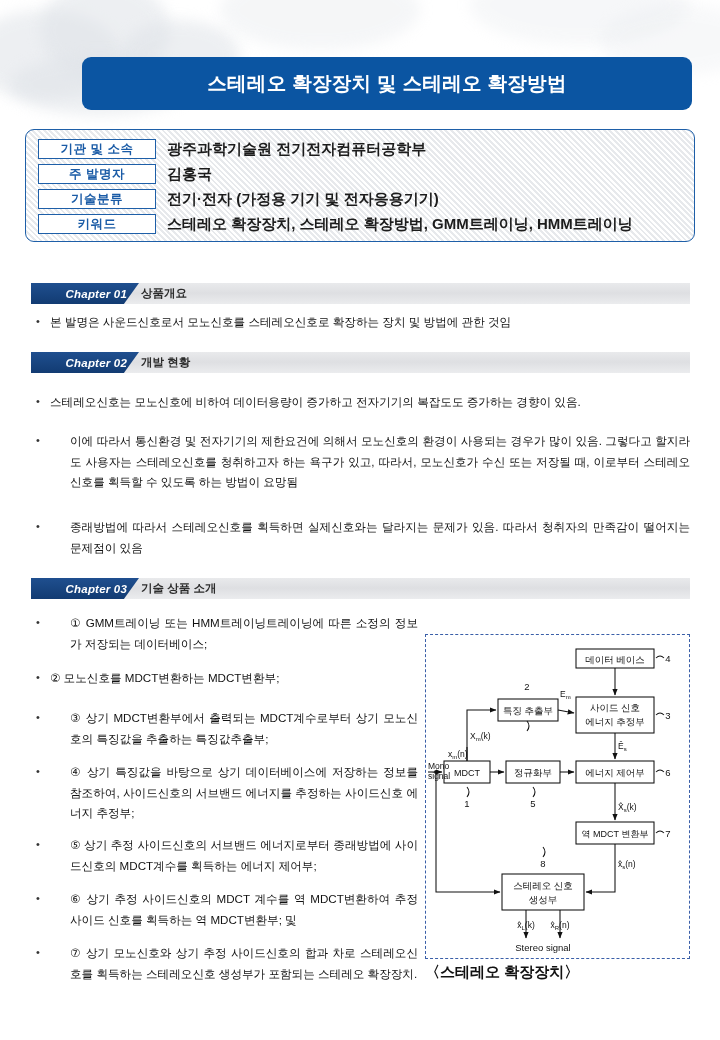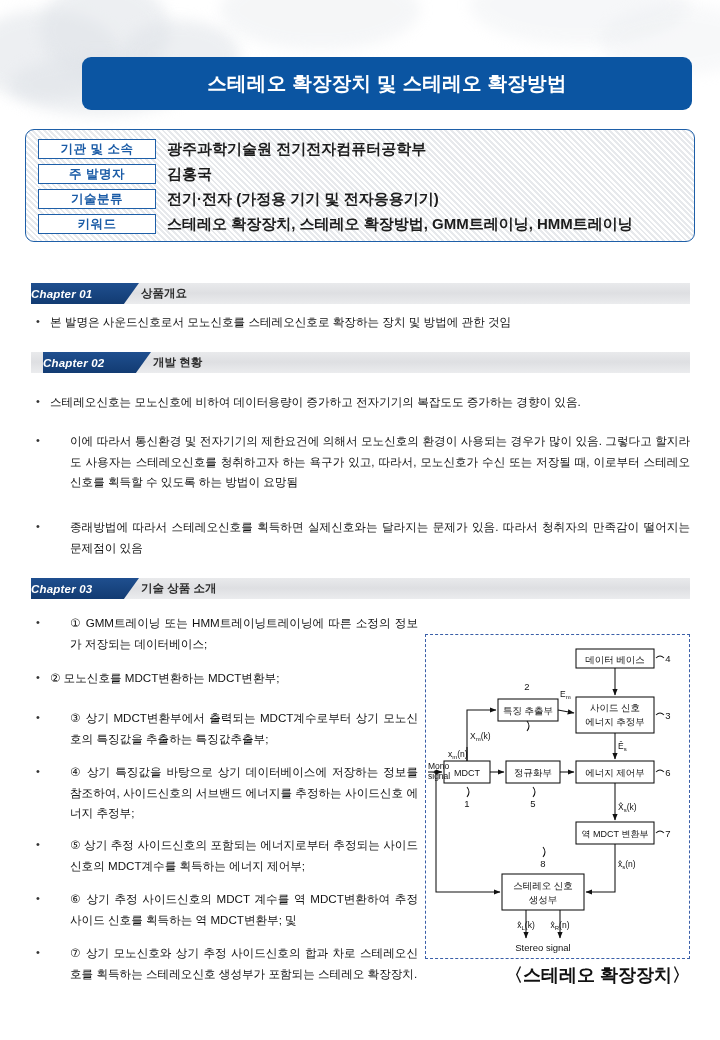--- a/index.html
+++ b/index.html
@@ -107,21 +107,21 @@
     align-items: center;
   }
   .chapter .tag {
     position: relative;
     width: 108px;
     height: 21px;
     background: linear-gradient(to bottom, #1f4f8f 0%, #123b72 100%);
     clip-path: polygon(0 0, 100% 0, 86% 100%, 0% 100%);
     display: flex;
     align-items: center;
-    justify-content: flex-start;
+    justify-content: flex-end;
     padding-right: 12px;
   }
   .chapter .tag span {
     color: #ffffff;
     font-size: 11.5px;
     font-style: italic;
     font-weight: bold;
     letter-spacing: .2px;
   }
   .chapter .ch-title {
@@ -154,22 +154,22 @@
     position: absolute;
     left: 425px; top: 634px;
     width: 265px; height: 325px;
     border: 1.5px dashed #3a5fa8;
     background: #ffffff;
   }
   .fig-caption {
     position: absolute;
     left: 425px; top: 963px;
     width: 265px;
-    text-align: right;
-    font-size: 18px;
+    text-align: left;
+    font-size: 15px;
     font-weight: bold;
     color: #111;
   }
   .figure svg { display: block; }
 </style>
 </head>
 <body>
 
 <div id="page">
 
@@ -216,21 +216,21 @@
       <span>Chapter 01</span>
     </div>
     <div class="ch-title">상품개요</div>
   </div>
 
   <div class="bullet" style="left:36px; top:312px; width:650px;">
     <div class="dot">•</div>
     <div class="txt">본 발명은 사운드신호로서 모노신호를 스테레오신호로 확장하는 장치 및 방법에 관한 것임</div>
   </div>
 
-  <div class="chapter" style="top:352px;padding-left:12px;">
+  <div class="chapter" style="top:352px;">
     <div class="tag">
       <span>Chapter 02</span>
     </div>
     <div class="ch-title">개발 현황</div>
   </div>
 
   <div class="bullet" style="left:36px; top:392px; width:650px;">
     <div class="dot">•</div>
     <div class="txt">스테레오신호는 모노신호에 비하여 데이터용량이 증가하고 전자기기의 복잡도도 증가하는 경향이 있음.</div>
   </div>
@@ -267,21 +267,21 @@
     <div class="txt just">③ 상기 MDCT변환부에서 출력되는 MDCT계수로부터 상기 모노신호의 특징값을 추출하는 특징값추출부;</div>
   </div>
 
   <div class="bullet" style="left:36px; top:762px; width:382px;">
     <div class="dot">•</div>
     <div class="txt just">④ 상기 특징값을 바탕으로 상기 데이터베이스에 저장하는 정보를 참조하여, 사이드신호의 서브밴드 에너지를 추정하는 사이드신호 에너지 추정부;</div>
   </div>
 
   <div class="bullet" style="left:36px; top:835px; width:382px;">
     <div class="dot">•</div>
-    <div class="txt just">⑤ 상기 추정 사이드신호의 포함되는 에너지로부터 추정되는 사이드신호의 MDCT계수를 획득하는 에너지 제어부;</div>
+    <div class="txt just">⑤ 상기 추정 사이드신호의 서브밴드 에너지로부터 종래방법에 사이드신호의 MDCT계수를 획득하는 에너지 제어부;</div>
   </div>
 
   <div class="bullet" style="left:36px; top:889px; width:382px;">
     <div class="dot">•</div>
     <div class="txt just">⑥ 상기 추정 사이드신호의 MDCT 계수를 역 MDCT변환하여 추정 사이드 신호를 획득하는 역 MDCT변환부; 및</div>
   </div>
 
   <div class="bullet" style="left:36px; top:943px; width:382px;">
     <div class="dot">•</div>
     <div class="txt just">⑦ 상기 모노신호와 상기 추정 사이드신호의 합과 차로 스테레오신호를 획득하는 스테레오신호 생성부가 포함되는 스테레오 확장장치.</div>

